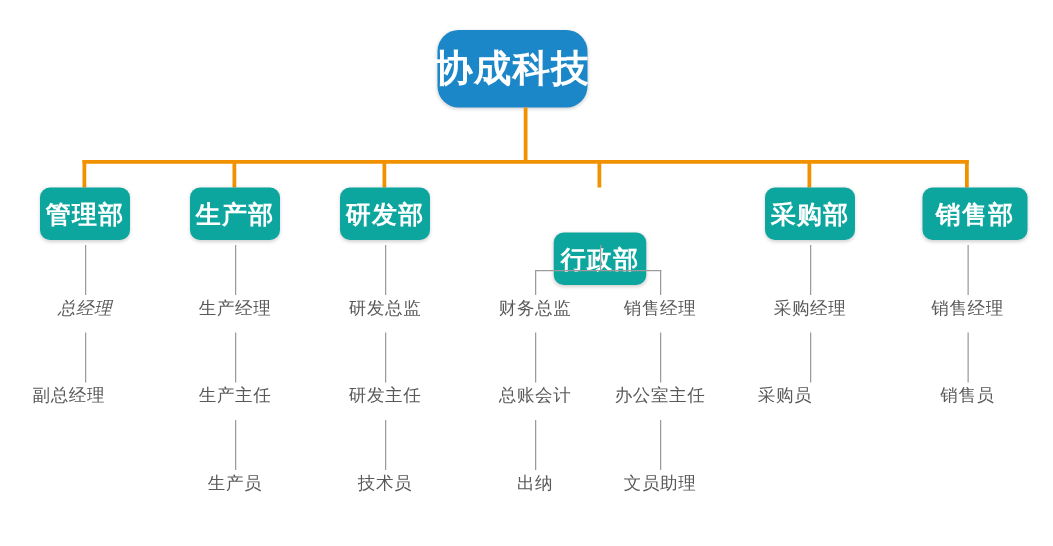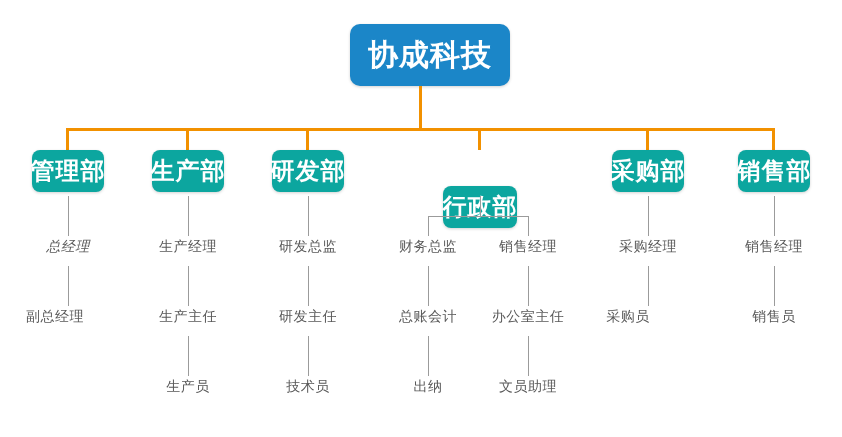--- a/index.html
+++ b/index.html
@@ -48,41 +48,41 @@
     white-space: nowrap;
   }
   .node-root {
     background: #1b86c8;
     font-size: 30px;
     border-radius: 10px;
     box-shadow: 0 1px 3px rgba(0,0,0,0.18);
   }
   .node-dept {
     background: #0ca69f;
-    font-size: 24px;
+    font-size: 20px;
     box-shadow: 0 1px 3px rgba(0,0,0,0.18);
   }
 
   
   .role {
     position: absolute;
     color: #595959;
     font-size: 14px;
     white-space: nowrap;
     text-align: center;
     transform: translateX(-50%);
     letter-spacing: 0.5px;
   }
 </style>
 </head>
 <body>
 
 <div id="chart-root">
 
-  <div class="node node-root" style="left:350px; top:24px; width:160px; height:62px;">协成科技</div>
+  <div class="node node-root" style="left:350px; top:24px; width:120px; height:62px;border-radius:17px;">协成科技</div>
 
   <div class="bus bus-v" style="left:418.5px; top:86px; height:43px;"></div>
 
   <div class="bus bus-h" style="left:66px; top:128px; width:709px;"></div>
 
   <div class="bus bus-v" style="left:66px;  top:128px; height:22px;"></div>
   <div class="bus bus-v" style="left:186px; top:128px; height:22px;"></div>
   <div class="bus bus-v" style="left:306px; top:128px; height:22px;"></div>
   <div class="bus bus-v" style="left:478px; top:128px; height:22px;"></div>
   <div class="bus bus-v" style="left:646px; top:128px; height:22px;"></div>
@@ -91,21 +91,21 @@
   <div class="node node-dept" style="left:32px; top:150px; width:72px; height:42px;">管理部</div>
 
   <div class="node node-dept" style="left:152px; top:150px; width:72px; height:42px;">生产部</div>
 
   <div class="node node-dept" style="left:272px; top:150px; width:72px; height:42px;">研发部</div>
 
   <div class="node node-dept" style="left:443px; top:150px; width:74px; height:42px;margin-top:36px;">行政部</div>
 
   <div class="node node-dept" style="left:612px; top:150px; width:72px; height:42px;">采购部</div>
 
-  <div class="node node-dept" style="left:738px; top:150px; width:72px; height:42px;">销售部</div>
+  <div class="node node-dept" style="left:738px; top:150px; width:84px; height:42px;">销售部</div>
 
   <div class="conn conn-v" style="left:68px; top:196px; height:40px;"></div>
   <div class="role" style="left:68px; top:238px;font-style:italic;">总经理</div>
   <div class="conn conn-v" style="left:68px; top:266px; height:40px;"></div>
   <div class="role" style="left:55px; top:308px;">副总经理</div>
 
   <div class="conn conn-v" style="left:188px; top:196px; height:40px;"></div>
   <div class="role" style="left:188px; top:238px;">生产经理</div>
   <div class="conn conn-v" style="left:188px; top:266px; height:40px;"></div>
   <div class="role" style="left:188px; top:308px;">生产主任</div>

